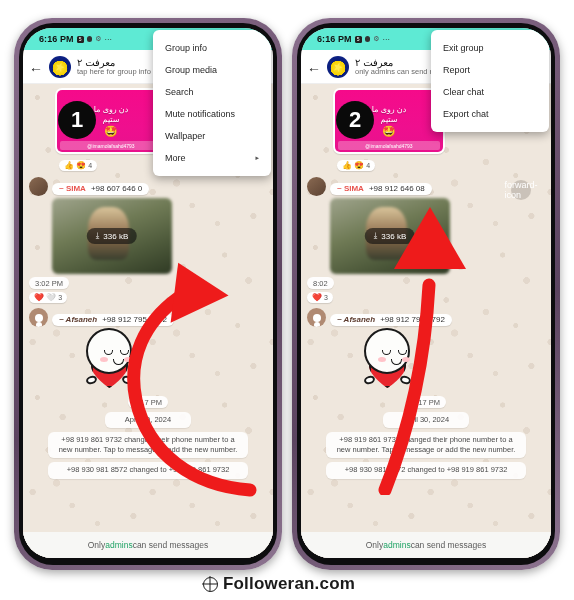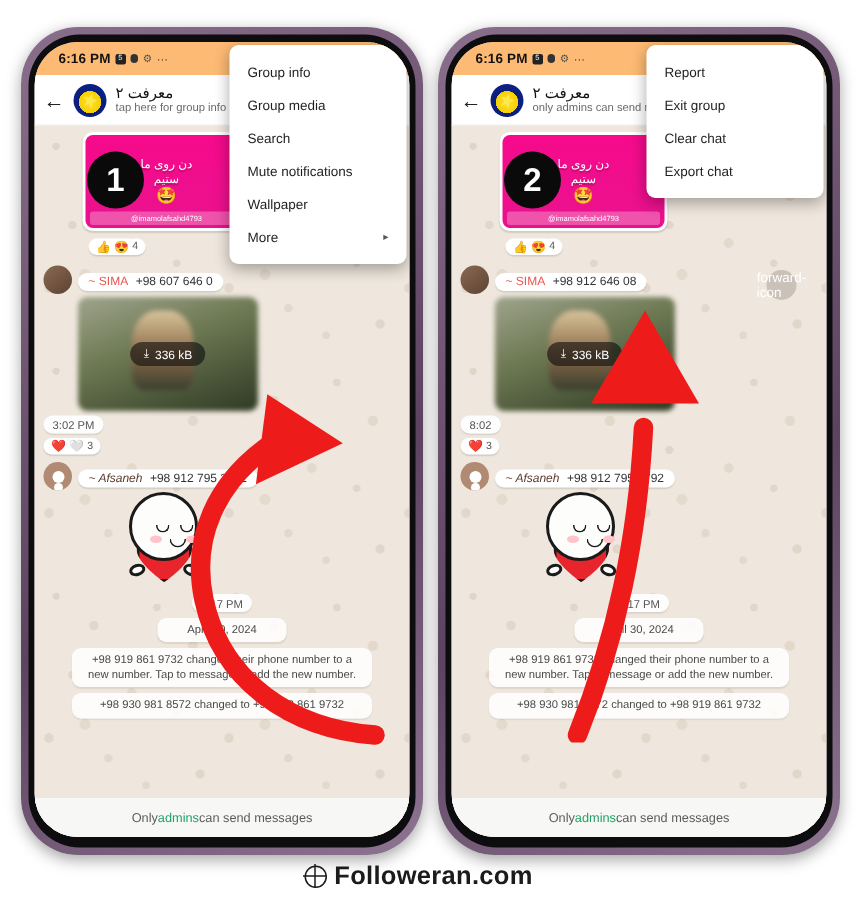--- a/index.html
+++ b/index.html
@@ -33,21 +33,21 @@
   .screen {
     position: relative;
     width: 100%; height: 100%;
     background: #efe7dd;
     border-radius: 29px;
     overflow: hidden;
   }
 
   
   .statusbar {
-    height: 22px; background:#fdba74;
+    height: 22px; background:#5eead4;
     display:flex; align-items:center; justify-content:space-between;
     padding: 0 12px 0 16px;
     font-size: 8.5px; color:#111;text-align:right;
   }
   .sb-left { display:flex; align-items:center; gap:3px; }
   .sb-time { font-size:9px; font-weight:600; letter-spacing:.1px; }
   .sb-ic { font-size:7.5px; color:#333; }
   .sb-sq { width:7px;height:7px;border-radius:1.5px;background:#222;color:#fff;
            font-size:5px;display:flex;align-items:center;justify-content:center;}
   .sb-dot { width:5.5px;height:5.5px;border-radius:50%;background:#333; }
@@ -158,21 +158,21 @@
          filter:blur(.3px);}
   .u-av.plain{ background:#b08a72; display:flex;align-items:center;justify-content:center; }
   .u-av.plain::after{content:"";width:8px;height:8px;border-radius:50%;
          background:#fff; box-shadow:0 7px 0 -1px #fff; }
   .m-col{ flex:1; min-width:0; }
   .name-pill{
     display:inline-flex;align-items:center;gap:5px;background:#fff;
     border-radius:8px;padding:1.5px 7px;box-shadow:0 1px 1px rgba(0,0,0,.12);
     font-size:8px;
   }
-  .nm{ color:#e8554f; font-weight:400; filter:blur(.25px); }
+  .nm{ color:#e8554f; font-weight:700; filter:blur(.25px); }
   .ph{ color:#333; filter:blur(.25px); }
   .nm.script{ color:#5c3b2e; font-style:italic; }
   .media{
     width:120px;height:76px;margin-top:3px;border-radius:6px;overflow:hidden;
     position:relative;
     background:linear-gradient(160deg,#9fa48c 0%,#6f7a55 40%,#4e5a3b 70%,#2f3a24 100%);
     filter:blur(1.6px);
   }
   .media::before{
     content:"";position:absolute;left:30%;top:12%;width:34%;height:70%;
@@ -580,24 +580,24 @@
 
           <div class="footer-bar">
             <span>Only </span>
               <b>admins</b>
               <span> can send messages</span>
           </div>
         </div>
 
         <div class="menu">
           <div class="menu-item">
+            <span>Exit group</span>
+          </div>
+          <div class="menu-item">
             <span>Report</span>
-          </div>
-          <div class="menu-item">
-            <span>Exit group</span>
           </div>
           <div class="menu-item">
             <span>Clear chat</span>
           </div>
           <div class="menu-item">
             <span>Export chat</span>
           </div>
         </div>
 
       </div>

